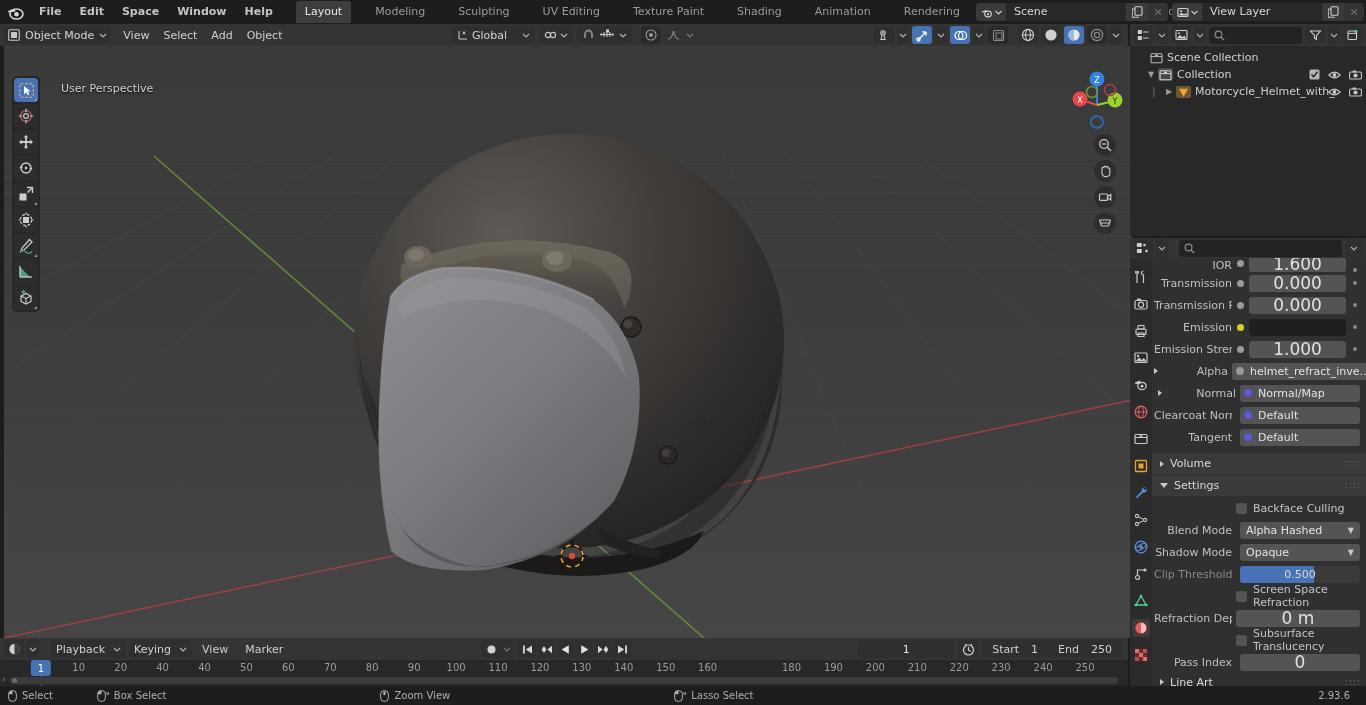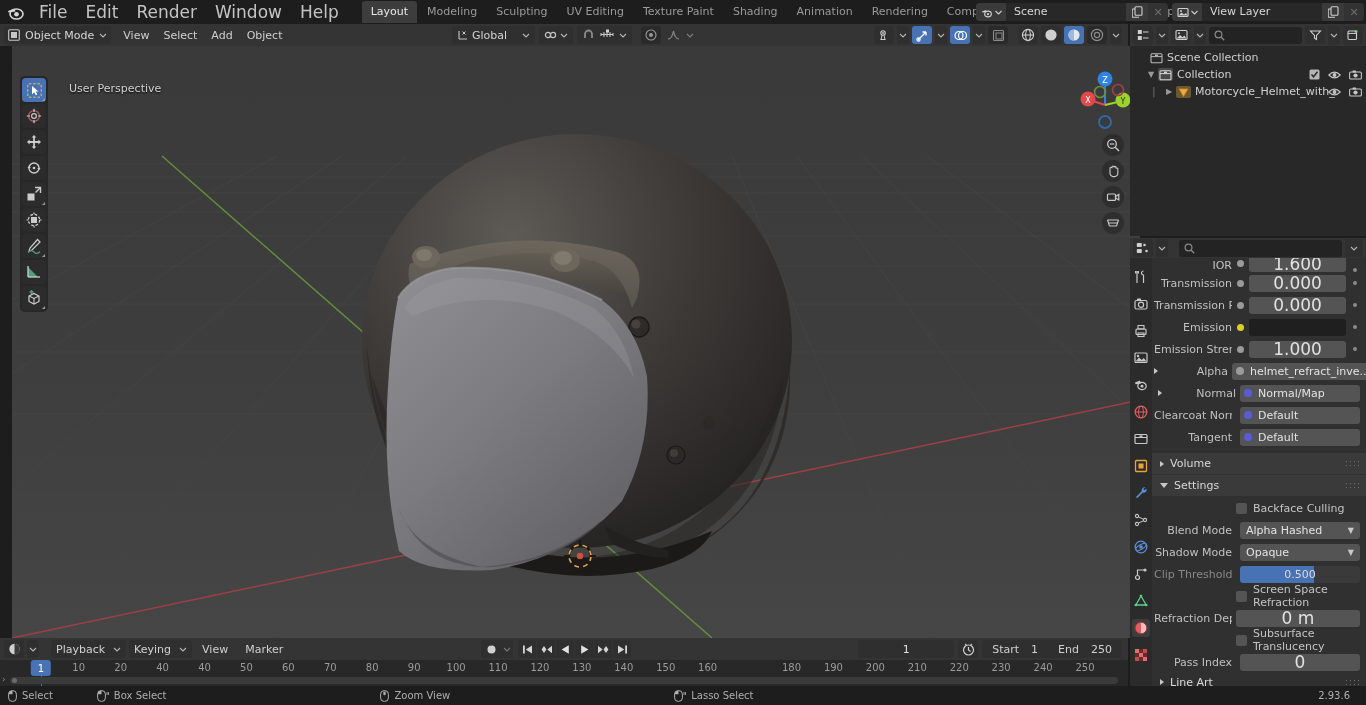--- a/index.html
+++ b/index.html
@@ -14,24 +14,24 @@
   }
   .app { position: relative; width: 1366px; height: 705px; }
 
   
   .topbar {
     position: absolute; left: 0; top: 0; width: 1366px; height: 24px;
     background: #1d1d1d; display: flex; align-items: center;
   }
   .blender-logo { width: 30px; height: 24px; display: flex; align-items: center; justify-content: center; }
   .menu-item {
-    padding: 3px 9px; color: #c3c3c3; font-size: 17px; border-radius: 3px;
-    line-height: 14px; white-space: nowrap;
-  }
-  .wstabs { display: flex; align-items: center; margin-left: 14px; gap: 1px; }
+    padding: 3px 9px; color: #c3c3c3; font-size: 11px; border-radius: 3px;
+    line-height: 14px; white-space: nowrap; font-weight: bold;
+  }
+  .wstabs { display: flex; align-items: center; margin-left: 14px; gap: 15px; }
   .wstab {
     padding: 4px 9px 5px; font-size: 11px; color: #9a9a9a; border-radius: 3px 3px 0 0;
     white-space: nowrap; line-height: 13px;
   }
   .wstab.active { background: #3d3d3d; color: #e8e8e8; }
   .wstab-plus { padding: 4px 7px; color: #909090; font-size: 12px; }
   .topbar-right {
     position: absolute; right: 2px; top: 0; height: 24px; display: flex;
     align-items: center; gap: 4px;
   }
@@ -72,21 +72,21 @@
   }
   .mode-sel .lbl { font-size: 11px; color: #d5d5d5; flex: 1; }
   .sq { width: 20px; height: 18px; display: flex; align-items: center; justify-content: center; background: #2f2f2f; border-radius: 3px; }
   .sq.on { background: #4772b3; }
   .sq.dim { background: #2a2a2a; }
   .chev { width: 12px; height: 18px; display:flex; align-items:center; justify-content:center; background:#2f2f2f; border-radius:0 3px 3px 0;}
   .vp-header-right { margin-left: auto; display: flex; align-items: center; gap: 3px; padding-right: 2px;}
 
   
   .viewport {
-    position: absolute; left: 12px; top: 46px; width: 1128px; height: 592px;
+    position: absolute; left: 4px; top: 46px; width: 1128px; height: 592px;
     overflow: hidden;
     background: #3c3c3c;
   }
   .vp-grid { position: absolute; inset: 0; }
   .vp-text { position: absolute; left: 57px; top: 34px; color: #d2d2d2; font-size: 11px; line-height: 18px; text-shadow: 0 1px 2px #000; }
   .vp-text .l2 { font-size: 11px; }
 
   
   .vp-tools {
     position: absolute; left: 8px; top: 30px; width: 28px;
@@ -218,21 +218,21 @@
   <div class="topbar">
     <div class="blender-logo">
       <svg width="17" height="15" viewBox="0 0 17 15">
         <ellipse cx="9.5" cy="9" rx="6.5" ry="5" fill="none" stroke="#d6d6d6" stroke-width="1.6"></ellipse>
         <circle cx="9.5" cy="9.3" r="2.3" fill="#d6d6d6"></circle>
         <path d="M1 6 L7.5 3.5 L8.5 6.5 L1.5 7.5 Z" fill="#d6d6d6"></path>
       </svg>
     </div>
     <div class="menu-item">File</div>
     <div class="menu-item">Edit</div>
-    <div class="menu-item">Render</div>
+    <div class="menu-item">Space</div>
     <div class="menu-item">Window</div>
     <div class="menu-item">Help</div>
 
     <div class="wstabs">
       <div class="wstab active">Layout</div>
       <div class="wstab">Modeling</div>
       <div class="wstab">Sculpting</div>
       <div class="wstab">UV Editing</div>
       <div class="wstab">Texture Paint</div>
       <div class="wstab">Shading</div>

